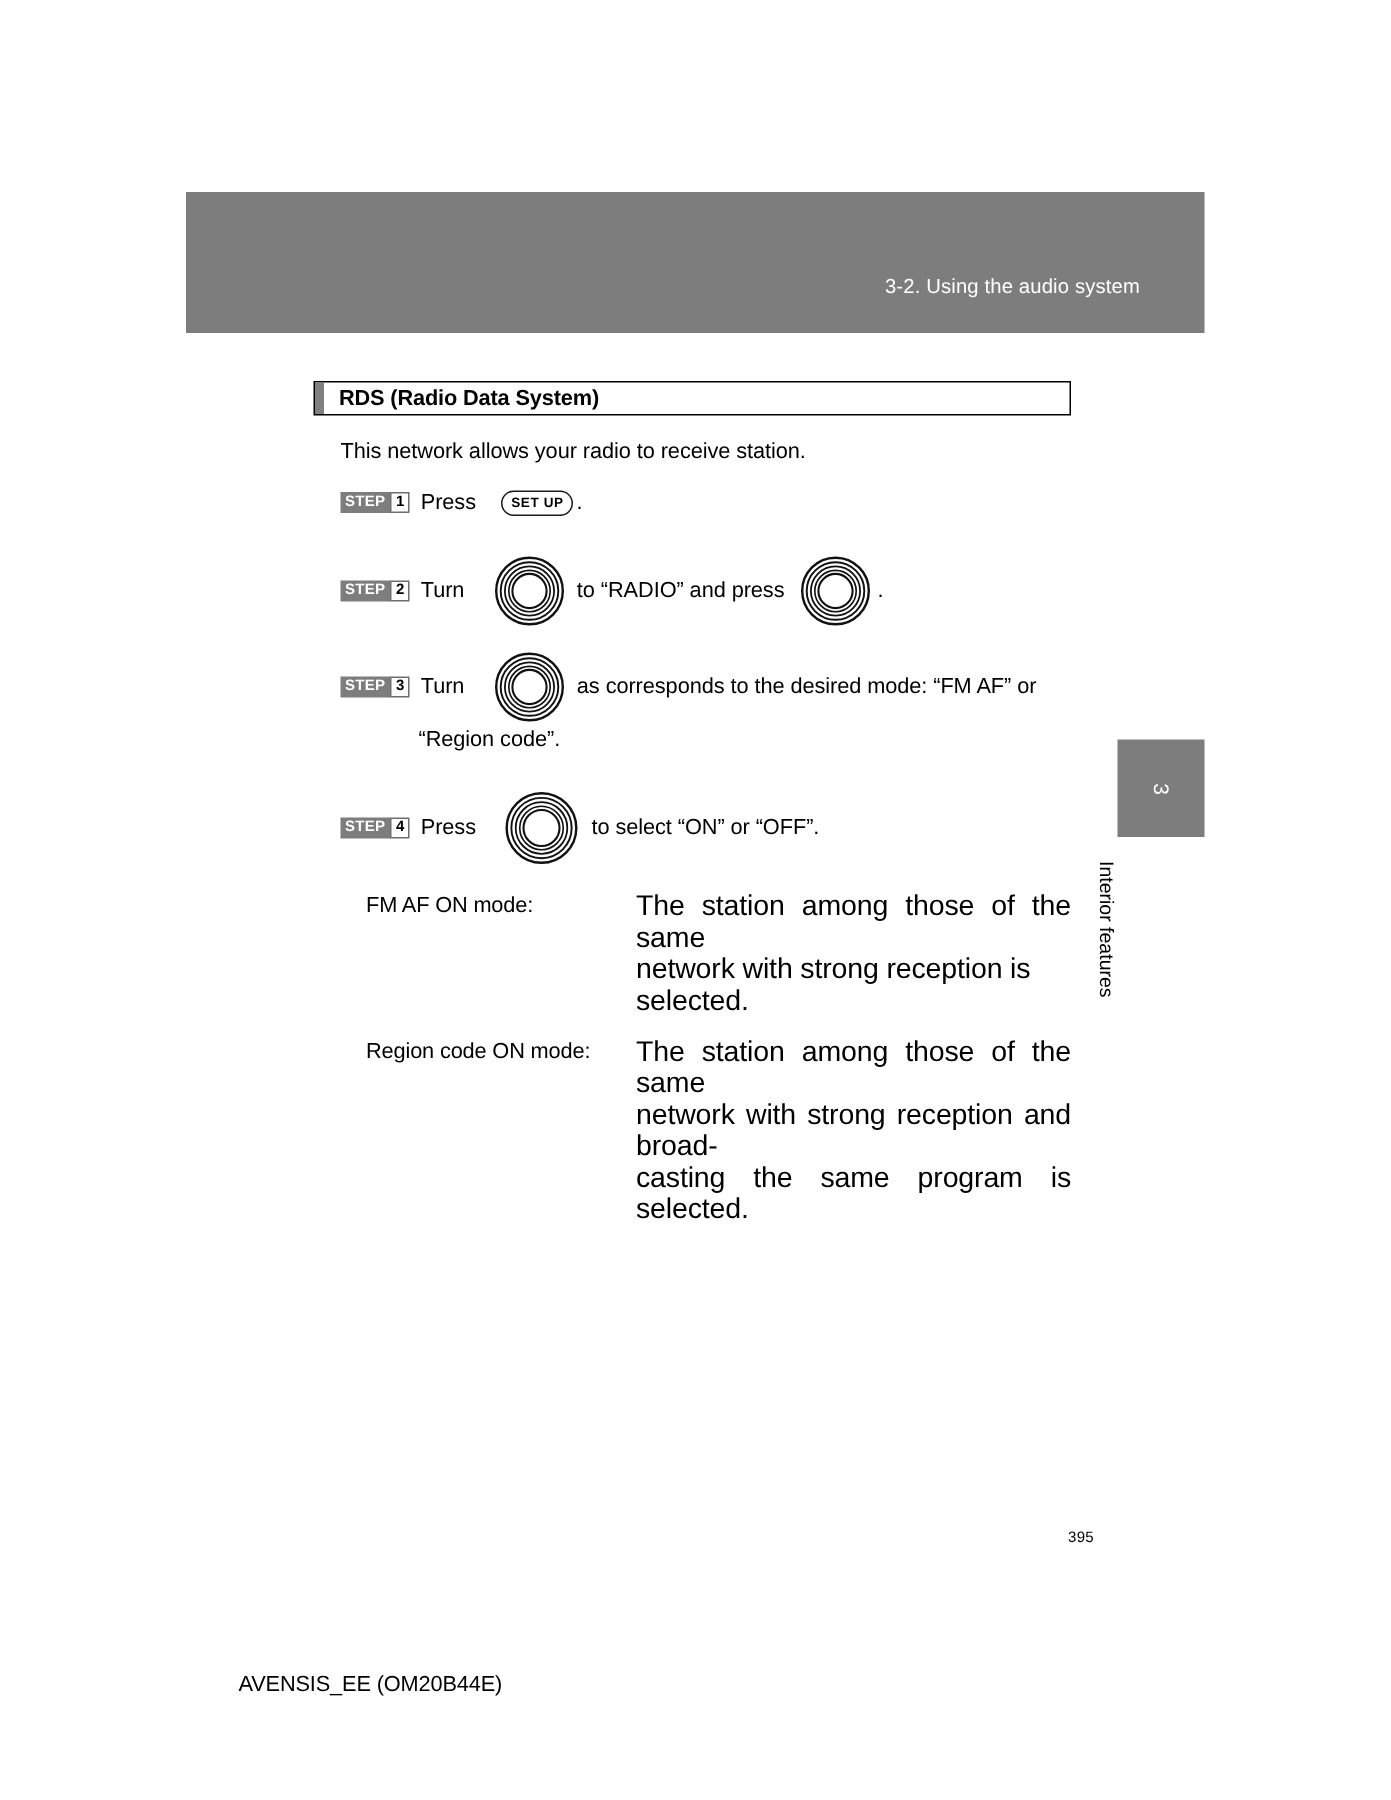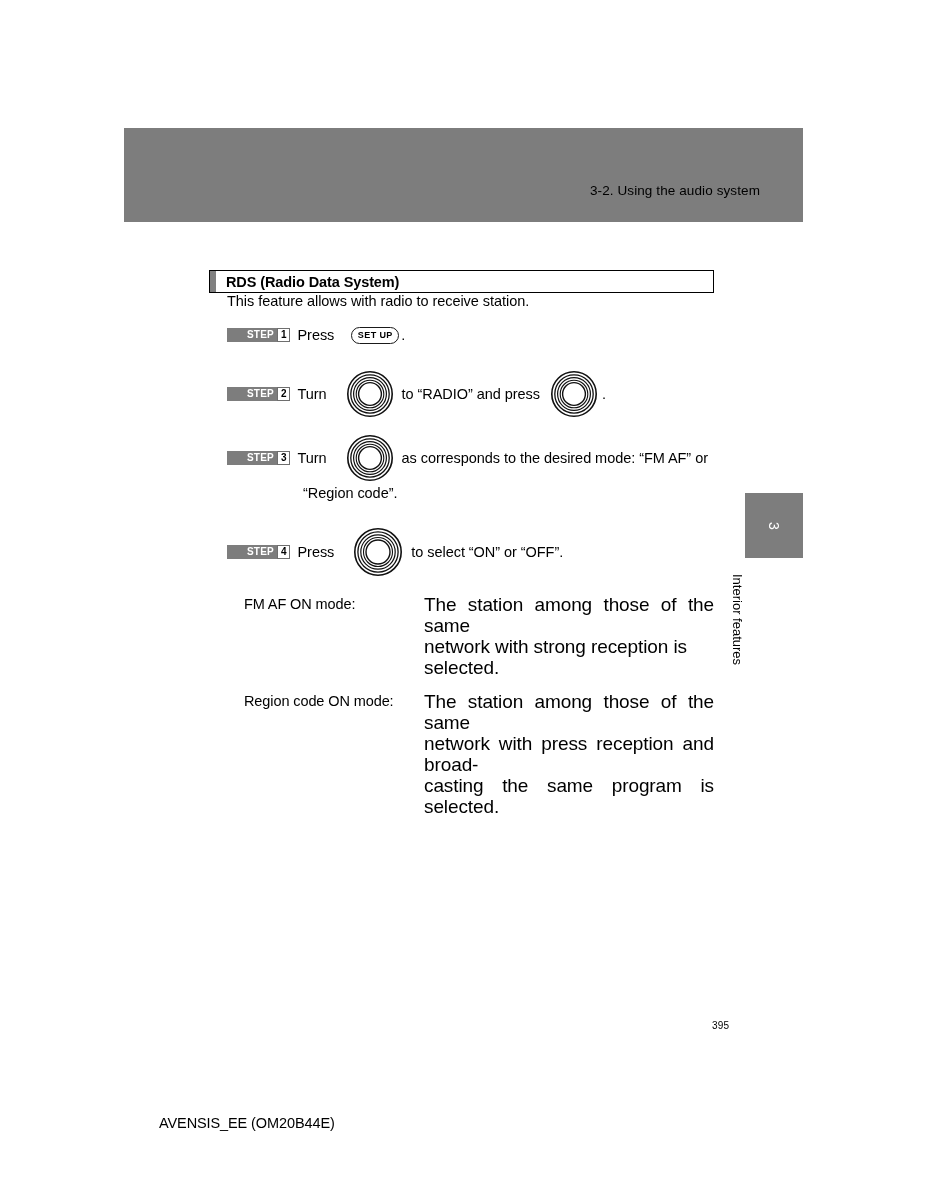--- a/index.html
+++ b/index.html
@@ -31,37 +31,36 @@
     left: 124px;
     top: 128px;
     width: 679px;
     height: 94px;
     background: #7d7d7d;
   }
   .header-chapter-text {
     position: absolute;
     right: 43px;
     bottom: 24px;
-    color: #000000;
+    color: #ffffff;
     font-size: 13.5px;
     letter-spacing: 0.1px;
     white-space: nowrap;
   }
 
   
   .section-bar {
     position: absolute;
     left: 209px;
     top: 254px;
     width: 505px;
     height: 23px;
     border: 1px solid #000000;
     background: #ffffff;
     box-sizing: border-box;
-    margin-top: 16px;
   }
   .section-bar-accent {
     position: absolute;
     left: 0;
     top: 0;
     width: 6px;
     height: 100%;
     background: #808080;
   }
   .section-bar-title {
@@ -126,21 +125,21 @@
     height: 14px;
     flex: 0 0 auto;
     margin-right: 7px;
   }
   .step-badge .word {
     background: #7d7d7d;
     color: #ffffff;
     font-size: 10px;
     font-weight: bold;
     line-height: 14px;
-    padding: 0 3px 0 20px;
+    padding: 0 3px 0 3px;
     letter-spacing: 0.2px;
   }
   .step-badge .num {
     background: #ffffff;
     color: #000000;
     font-size: 10px;
     font-weight: bold;
     line-height: 12px;
     padding: 0 3px;
     border: 1px solid #6e6e6e;
@@ -272,21 +271,21 @@
     <div class="header-chapter-text">3-2. Using the audio system</div>
   </div>
 
   <div class="section-bar">
     <div class="section-bar-accent"></div>
     <div class="section-bar-title">RDS (Radio Data System)</div>
   </div>
 
   <div class="content">
 
-    <p class="intro-line">This feature allows with radio to receive station.</p>
+    <p class="intro-line">This network allows your radio to receive station.</p>
 
 
     <div class="step-row r1">
       <span class="step-badge">
         <span class="word">STEP</span>
         <span class="num">1</span>
       </span>
       <span class="step-text tight-r">Press</span>
       <span class="setup-key">SET UP</span>
       <span class="step-text">.</span>
@@ -336,21 +335,21 @@
           <circle cx="24" cy="24" r="22.2" fill="#ffffff" stroke="#111111" stroke-width="1.6"></circle>
           <circle cx="24" cy="24" r="19.2" fill="none" stroke="#111111" stroke-width="1.3"></circle>
           <circle cx="24" cy="24" r="16.4" fill="none" stroke="#111111" stroke-width="1.2"></circle>
           <circle cx="24" cy="24" r="13.8" fill="none" stroke="#111111" stroke-width="1.1"></circle>
           <circle cx="24" cy="24" r="11.4" fill="#ffffff" stroke="#111111" stroke-width="1.4"></circle>
         </svg>
       </span>
 
       <span class="step-text pad-l">as corresponds to the desired mode: “FM AF” or</span>
     </div>
-    <div style="margin-left:76px; margin-top:2px;">
+    <div style="margin-left:52px; margin-top:2px;">
       <span class="step-text">“Region code”.</span>
     </div>
 
     <div class="step-row r4">
       <span class="step-badge">
         <span class="word">STEP</span>
         <span class="num">4</span>
       </span>
       <span class="step-text tight-r">Press</span>
 
@@ -375,21 +374,21 @@
           <span>The   station   among   those   of   the   same</span>
           <span>network     with     strong     reception     is</span>
           <span>selected.</span>
         </div>
       </div>
 
       <div class="mode-row">
         <div class="mode-label">Region code ON mode:</div>
         <div class="mode-desc">
           <span>The  station  among  those  of  the  same</span>
-          <span>network with press reception and broad-</span>
+          <span>network with strong reception and broad-</span>
           <span>casting the same program is selected.</span>
         </div>
       </div>
 
     </div>
   </div>
 
   <div class="side-tab">
     <span class="side-tab-number">3</span>
   </div>

